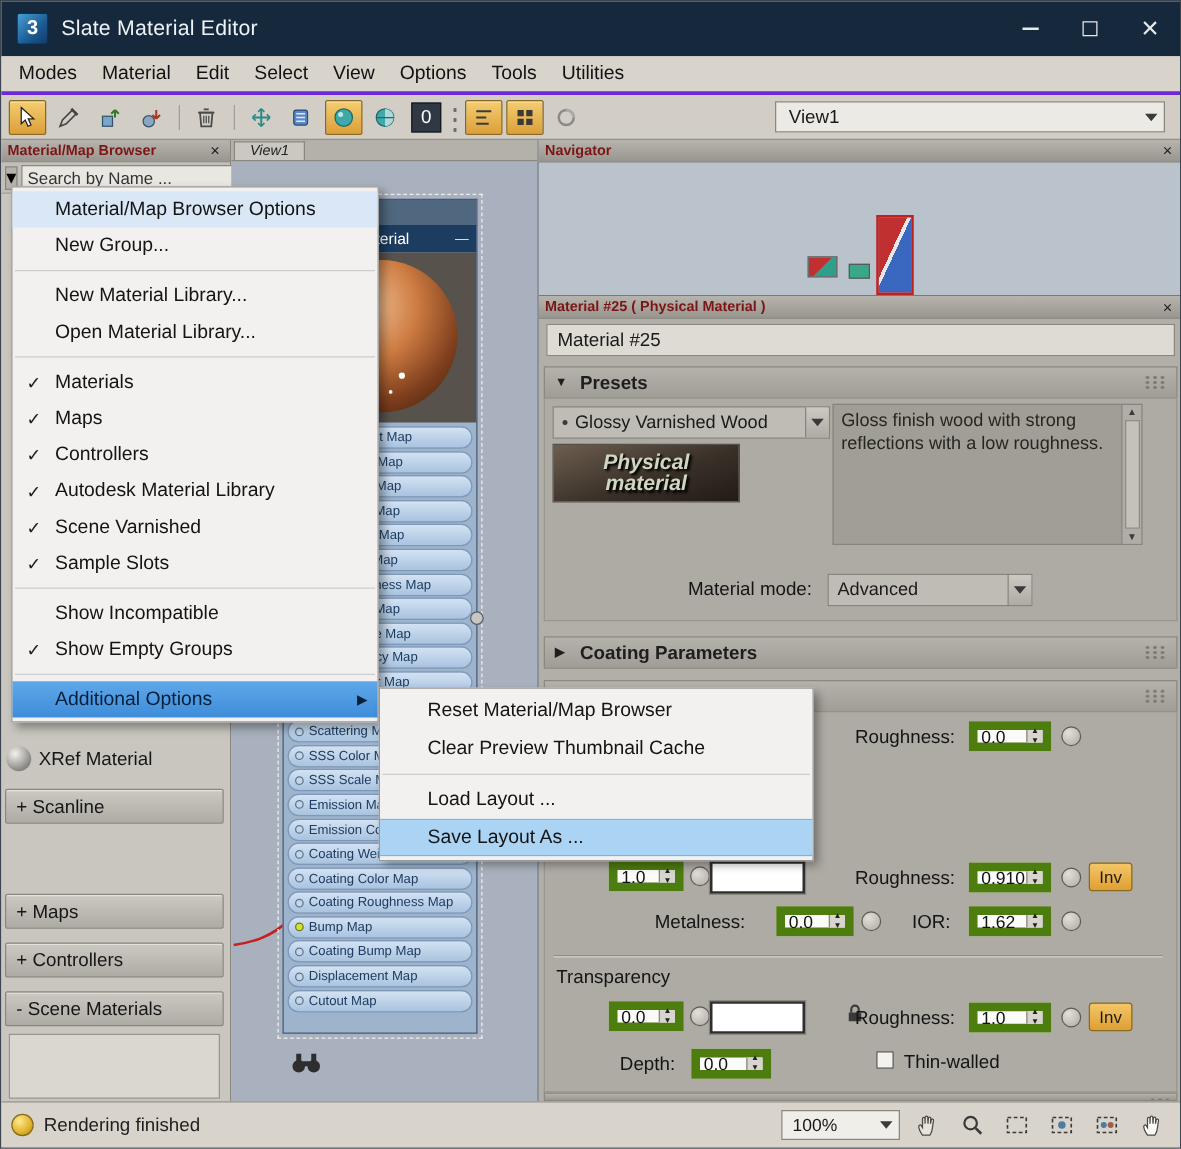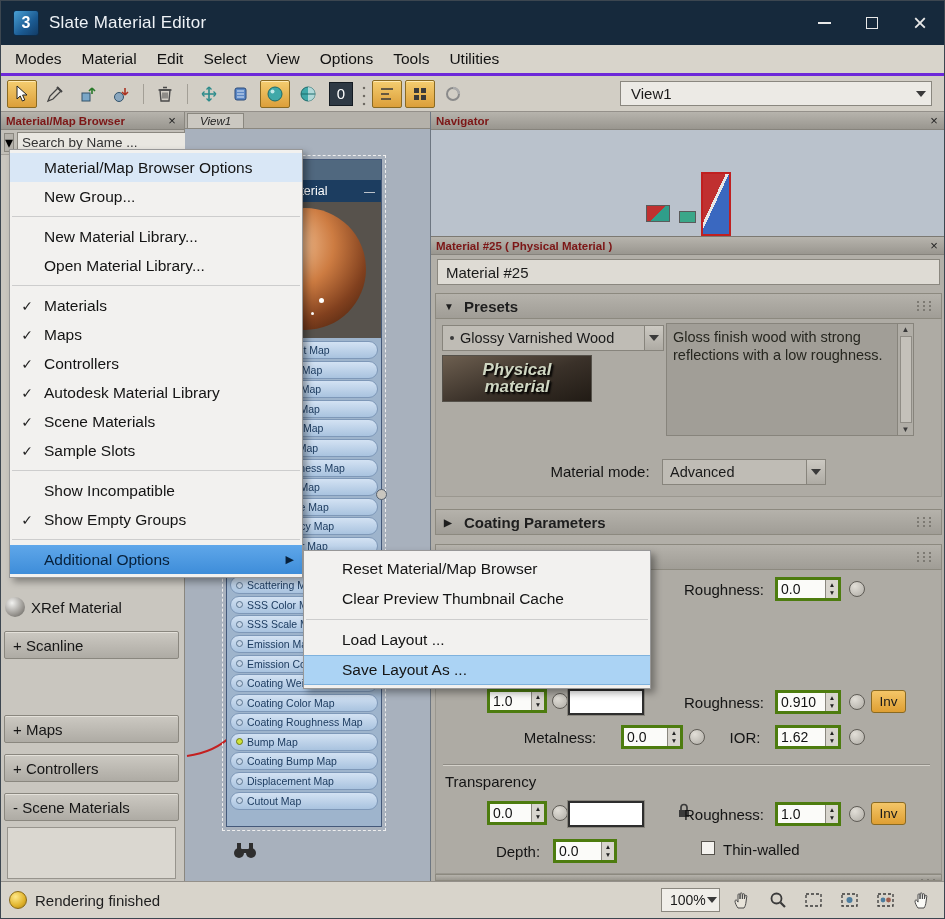--- a/index.html
+++ b/index.html
@@ -85,37 +85,37 @@
   .pcombo .combo-btn{margin-left:auto;width:19px;height:100%;background:linear-gradient(#ccc9c2,#aeaba4);border-left:1px solid #87847c;display:flex;align-items:center;justify-content:center}
   .preset-dot{width:4px;height:4px;border-radius:50%;background:#3a3a3a;margin-right:6px;flex:none}
   .desc-box{position:absolute;left:234px;top:86px;width:248px;height:113px;background:#a19e97;border:1px solid #87847c;display:flex}
   .desc-text{flex:1;font-size:14.5px;color:#26261f;padding:4px 6px;line-height:1.25}
   .vscroll{width:16px;background:#b0ada6;border-left:1px solid #87847c;display:flex;flex-direction:column;align-items:center;justify-content:space-between;padding:1px 0;font-size:8px;color:#3a3a3a}
   .vthumb{width:12px;flex:1;margin:2px 0;background:#c4c1ba;border:1px solid #8f8c85}
   .thumb-img{position:absolute;left:10px;top:118px;width:150px;height:47px;border:1px solid #55514a;background:linear-gradient(160deg,#6d5f50,#3a3129 55%,#211b15);display:flex;align-items:center;justify-content:center;overflow:hidden}
   .thumb-img span{font-size:17px;font-weight:bold;font-style:italic;color:#cfd6c2;text-shadow:1px 1px 0 #0e0b08,2px 2px 2px #000;line-height:.95;text-align:center;width:90px}
   .plabel{position:absolute;font-size:15px;color:#141414;white-space:nowrap}
   .plabel.right{text-align:center}
-  .spin{position:absolute;height:24px;display:flex;align-items:center;background:#fbfbf9;border:3px solid #4d7c0f}
+  .spin{position:absolute;height:24px;display:flex;align-items:center;background:#fbfbf9;border:7px solid #4d7c0f}
   .spin-val{flex:1;text-align:left;font-size:14px;color:#111;padding:0 3px;overflow:hidden;white-space:nowrap}
   .spin-arr{width:13px;height:100%;border-left:1px solid #8a877f;background:#d8d5ce;display:flex;flex-direction:column;align-items:center;justify-content:center;font-size:6.5px;color:#222;line-height:1.2}
   .spin-arr::before{content:"▲"}
   .spin-arr::after{content:"▼"}
   .mapbtn{position:absolute;width:16px;height:16px;border-radius:50%;background:radial-gradient(circle at 35% 30%,#e2dfd8,#aeaba4);border:1px solid #5f5c56}
   .swatch{position:absolute;width:76px;height:26px;background:#fff;border:2px solid #2e2e2e;box-shadow:0 0 0 1px #8a877f}
   .invbtn{position:absolute;width:35px;height:23px;background:linear-gradient(#f4c668,#df9f33);border:1px solid #8a6a22;border-radius:3px;font-size:13.5px;color:#1a1a1a;display:flex;align-items:center;justify-content:center}
   .checkbox{position:absolute;width:14px;height:14px;background:#f4f2ee;border:1px solid #55524c}
   .groove{position:absolute;height:2px;border-top:1px solid #8f8c85;border-bottom:1px solid #d5d2cb}
   .bottom-sliver{position:absolute;left:4px;right:4px;bottom:0;height:7px;background:linear-gradient(#b5b2ab,#9a978f);border:1px solid #8c897f;display:flex;justify-content:flex-end;padding-right:4px;overflow:hidden}
 
   
   .statusbar{position:absolute;left:0;right:0;bottom:0;height:37px;background:#d8d4cb;border-top:1px solid #94908a;display:flex;align-items:center;padding:0 8px;gap:8px}
   .status-icon{width:18px;height:18px;border-radius:50%;background:radial-gradient(circle at 35% 30%,#ffe98a,#e0b32c 60%,#a87d12);border:1px solid #8a6a16}
   .status-msg{font-size:15px;color:#1e1e1e}
-  .zoom-combo{margin-left:auto;width:59px;height:24px;background:#f0eee9;border:1px solid #8a877f;display:flex;align-items:center;padding-left:8px;font-size:14px;color:#1a1a1a}
+  .zoom-combo{margin-left:auto;width:95px;height:24px;background:#f0eee9;border:1px solid #8a877f;display:flex;align-items:center;padding-left:8px;font-size:14px;color:#1a1a1a}
   .sbtn{width:28px;height:26px;display:flex;align-items:center;justify-content:center}
 
   
   .ctx{position:absolute;left:8px;top:148px;width:294px;background:#f2f1ef;border:1px solid #979797;box-shadow:4px 4px 7px rgba(0,0,0,.35);z-index:40;padding:3px 0}
   .ci{height:29px;display:flex;align-items:center;font-size:15.5px;color:#141414;padding-right:8px}
   .ci .chk{width:34px;text-align:center;font-size:14px;color:#222;flex:none}
   .ci .clabel{white-space:nowrap}
   .ci.hover{background:#d9e7f6}
   .ci.sel{background:linear-gradient(#5fa7ea,#3e8dd9);color:#07203a}
   .ci .arr{margin-left:auto;font-size:11px}
@@ -638,21 +638,21 @@
     <div class="ci">
         <span class="chk">✓</span>
         <span class="clabel">Controllers</span>
       </div>
     <div class="ci">
         <span class="chk">✓</span>
         <span class="clabel">Autodesk Material Library</span>
       </div>
     <div class="ci">
         <span class="chk">✓</span>
-        <span class="clabel">Scene Materials</span>
+        <span class="clabel">Scene Varnished</span>
       </div>
     <div class="ci">
         <span class="chk">✓</span>
         <span class="clabel">Sample Slots</span>
       </div>
     <div class="csep"></div>
     <div class="ci">
         <span class="chk"></span>
         <span class="clabel">Show Incompatible</span>
       </div>

